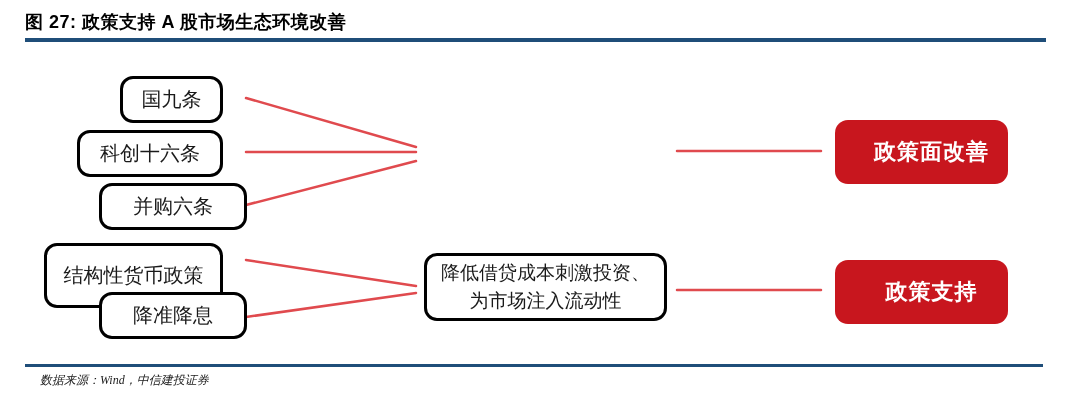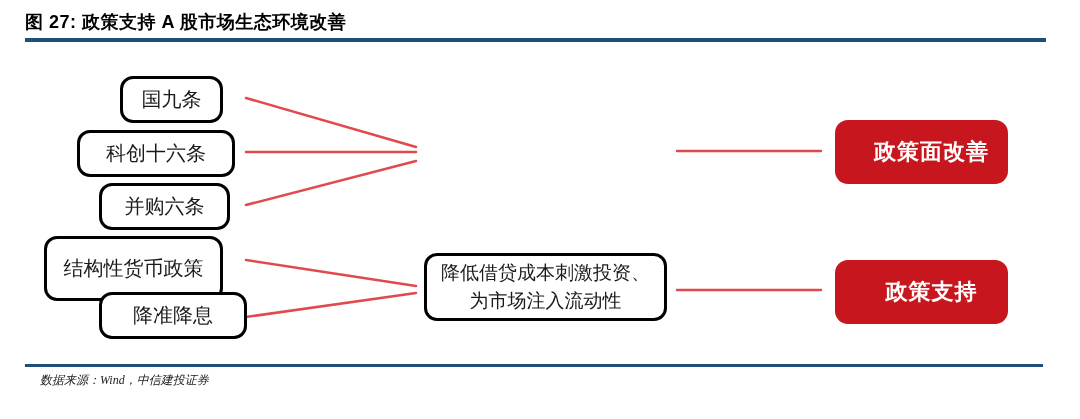--- a/index.html
+++ b/index.html
@@ -22,23 +22,23 @@
   .outlined {
     background: #ffffff; border: 3px solid #000000; border-radius: 13px;
     color: #1a1a1a; font-size: 20px;
   }
   .mid { font-size: 19px; line-height: 1.5; }
   .filled {
     background: #C8161E; border: none; border-radius: 13px;
     color: #ffffff; font-size: 22px; font-weight: bold; letter-spacing: 1px; padding-left: 20px;
   }
   .n-left-0 { left: 120px; top: 76px;  width: 103px; height: 47px; }
-  .n-left-1 { left: 77px;  top: 130px; width: 158px; height: 47px; }
-  .n-left-2 { left: 99px;  top: 183px; width: 131px; height: 47px; }
-  .n-left-3 { left: 44px;  top: 236px; width: 179px; height: 65px; }
+  .n-left-1 { left: 77px;  top: 130px; width: 146px; height: 47px; }
+  .n-left-2 { left: 99px;  top: 183px; width: 148px; height: 47px; }
+  .n-left-3 { left: 44px;  top: 243px; width: 179px; height: 65px; }
   .n-left-4 { left: 99px;  top: 292px; width: 148px; height: 47px; }
   .n-mid-0  { left: 424px; top: 113px; width: 243px; height: 79px; }
   .n-mid-1  { left: 424px; top: 253px; width: 243px; height: 68px; }
   .n-right-0{ left: 835px; top: 120px; width: 173px; height: 64px; }
   .n-right-1{ left: 835px; top: 260px; width: 173px; height: 64px; }
   .lines { position: absolute; left: 0; top: 0; pointer-events: none; }
   .edge { stroke: #E04A4E; stroke-width: 2.5; stroke-linecap: round; }
   .src {
     position: absolute; left: 40px; top: 372px;
     font-family: "Liberation Serif", serif; font-style: italic;

